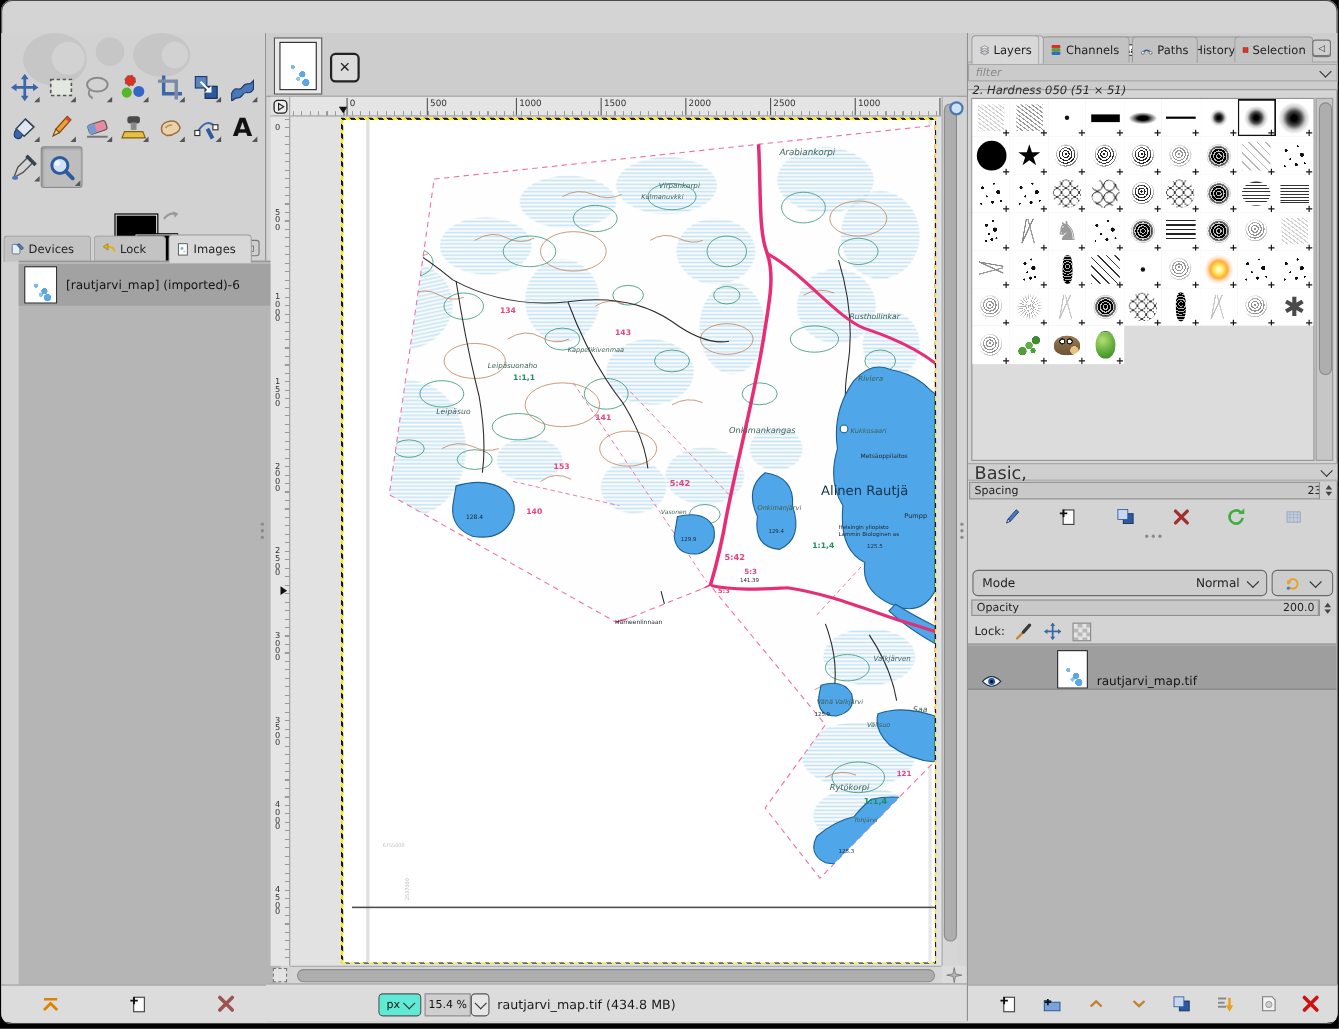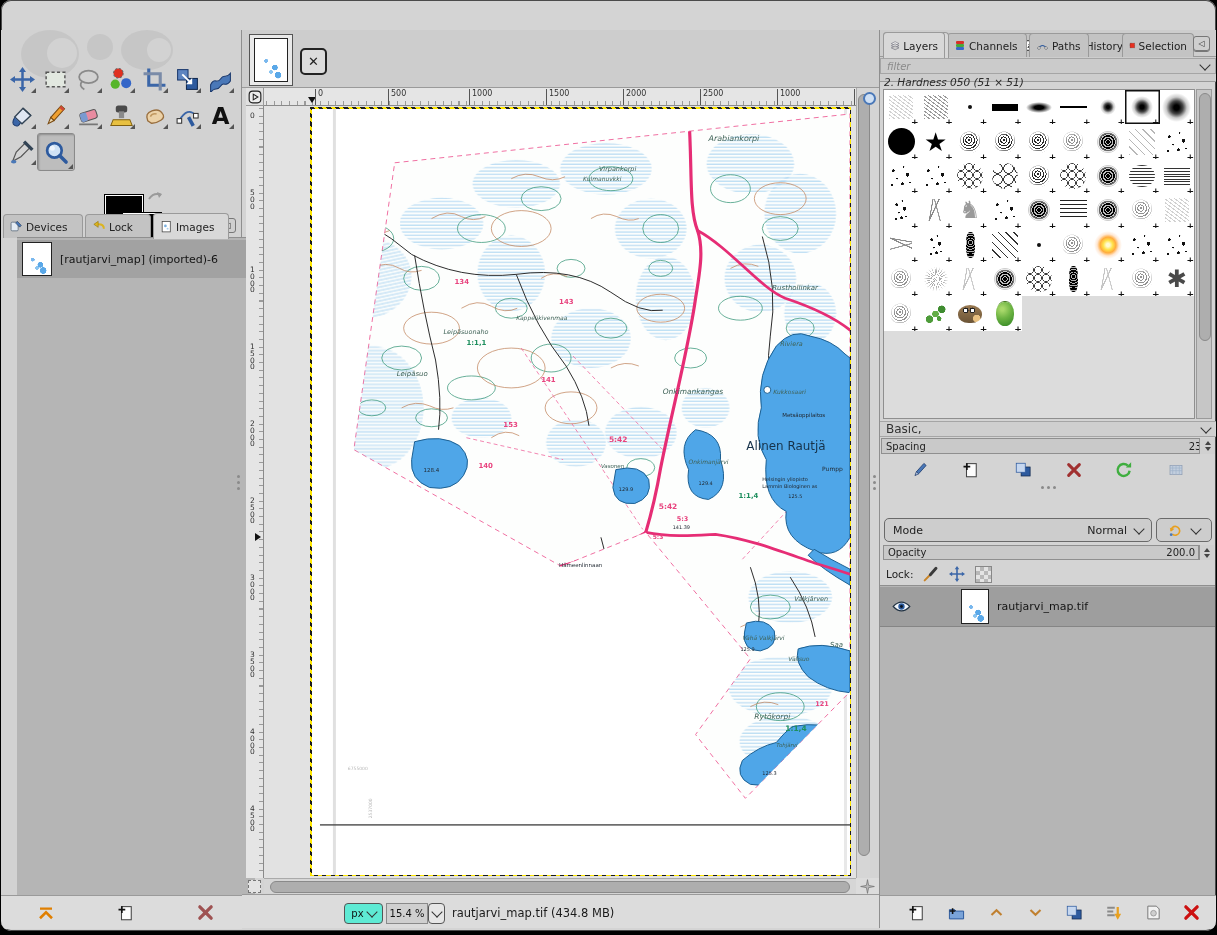--- a/index.html
+++ b/index.html
@@ -87,40 +87,40 @@
     display:flex;align-items:center;justify-content:space-between;padding:0 6px;}
   #filter-row span{font-size:10px;font-style:italic;color:#8a8a8a;}
   #brush-title{left:4px;top:46px;font-size:10.5px;font-style:italic;color:#2a2a2a;}
   #brush-grid-wrap{left:3px;top:59px;width:312px;height:330px;background:#dcdcdc;border:1px solid #8f8f8f;box-sizing:border-box;
     display:grid;grid-template-columns:repeat(9,1fr);grid-auto-rows:34.4px;align-content:start;}
   .bcell{position:relative;background:#fff;display:flex;align-items:center;justify-content:center;overflow:hidden;}
   .bcell::after{content:"+";position:absolute;right:0px;bottom:-3px;font-size:9px;color:#111;font-weight:bold;}
   .bcell.sel{box-shadow:inset 0 0 0 1.5px #111;}
   #bscroll{left:316px;top:59px;width:16px;height:330px;background:#c6c6c6;border:1px solid #9a9a9a;box-sizing:border-box;}
   #preset-row{left:0;top:391px;width:336px;height:16px;background:#cfcfcf;border-top:1px solid #a5a5a5;border-bottom:1px solid #a5a5a5;
-    display:flex;align-items:center;justify-content:space-between;padding:0 6px;box-sizing:border-box;font-size:12px;color:#333;}
+    display:flex;align-items:center;justify-content:space-between;padding:0 6px;box-sizing:border-box;font-size:16px;color:#333;}
   #spacing-row{left:1px;top:408px;width:334px;height:16px;background:#c9c9c9;border:1px solid #8f8f8f;box-sizing:border-box;
     display:flex;align-items:center;font-size:10px;color:#222;gap:20px;}
   #brush-actions{left:0;top:426px;width:336px;height:27px;display:flex;align-items:center;justify-content:space-around;padding:0 14px;box-sizing:border-box;}
   #rsplit{left:0;top:453px;width:336px;height:8px;display:flex;align-items:center;justify-content:center;}
   #ltabs{left:0;top:461px;width:336px;height:25px;background:#cdcdcd;border-bottom:1px solid #9a9a9a;box-sizing:border-box;}
   #mode-row{left:0;top:487px;width:336px;height:26px;}
   #mode-box{left:4px;top:1px;width:268px;height:24px;border:1.5px solid #6a6a6a;border-radius:5px;background:#cdcdcd;
     display:flex;align-items:center;padding:0 8px;font-size:11px;color:#222;box-sizing:border-box;}
   #mode-reset{left:276px;top:1px;width:56px;height:24px;border:1.5px solid #6a6a6a;border-radius:5px;background:#cdcdcd;
     display:flex;align-items:center;justify-content:space-evenly;box-sizing:border-box;}
   #opacity-row{left:3px;top:515px;width:316px;height:15px;background:#c9c9c9;border:1px solid #8f8f8f;box-sizing:border-box;
     display:flex;align-items:center;font-size:10px;color:#222;}
   #opacity-spin{left:319px;top:515px;width:14px;height:15px;}
   #lock-row{left:0;top:533px;width:336px;height:22px;display:flex;align-items:center;gap:10px;padding-left:6px;box-sizing:border-box;font-size:10.5px;color:#222;}
   .checker{width:15px;height:15px;border:1px solid #888;
     background:conic-gradient(#b8b8b8 25%,#e4e4e4 0 50%,#b8b8b8 0 75%,#e4e4e4 0) 0 0/8px 8px;}
   #layers-list{left:0;top:555px;width:335px;height:310px;background:#b5b5b5;border-top:1px solid #8f8f8f;}
   .layer-row{position:absolute;left:0;top:1px;width:100%;height:40px;background:#9e9e9e;border-bottom:1px solid #858585;
-    display:flex;align-items:center;box-sizing:border-box;}
+    display:flex;align-items:flex-end;box-sizing:border-box;}
   #rbottom{left:0;top:865px;width:336px;height:33px;}
   
   .bx-tex{width:24px;height:24px;background:repeating-linear-gradient(37deg,#9a9a9a 0 1px,transparent 1px 3px);}
   .bx-tex.f{opacity:.45;}
   .bx-dot{width:4px;height:4px;background:#111;border-radius:50%;}
   .bx-bar{width:26px;height:7px;background:#000;}
   .bx-ellipse{width:26px;height:11px;border-radius:50%;background:radial-gradient(closest-side,#000 35%,rgba(0,0,0,.5) 65%,transparent 100%);}
   .bx-line{width:27px;height:2px;background:#000;}
   .bx-soft{border-radius:50%;background:radial-gradient(closest-side,#000 18%,rgba(0,0,0,.72) 45%,rgba(0,0,0,.2) 72%,transparent 100%);}
   .bx-soft.s1{width:16px;height:16px;}

